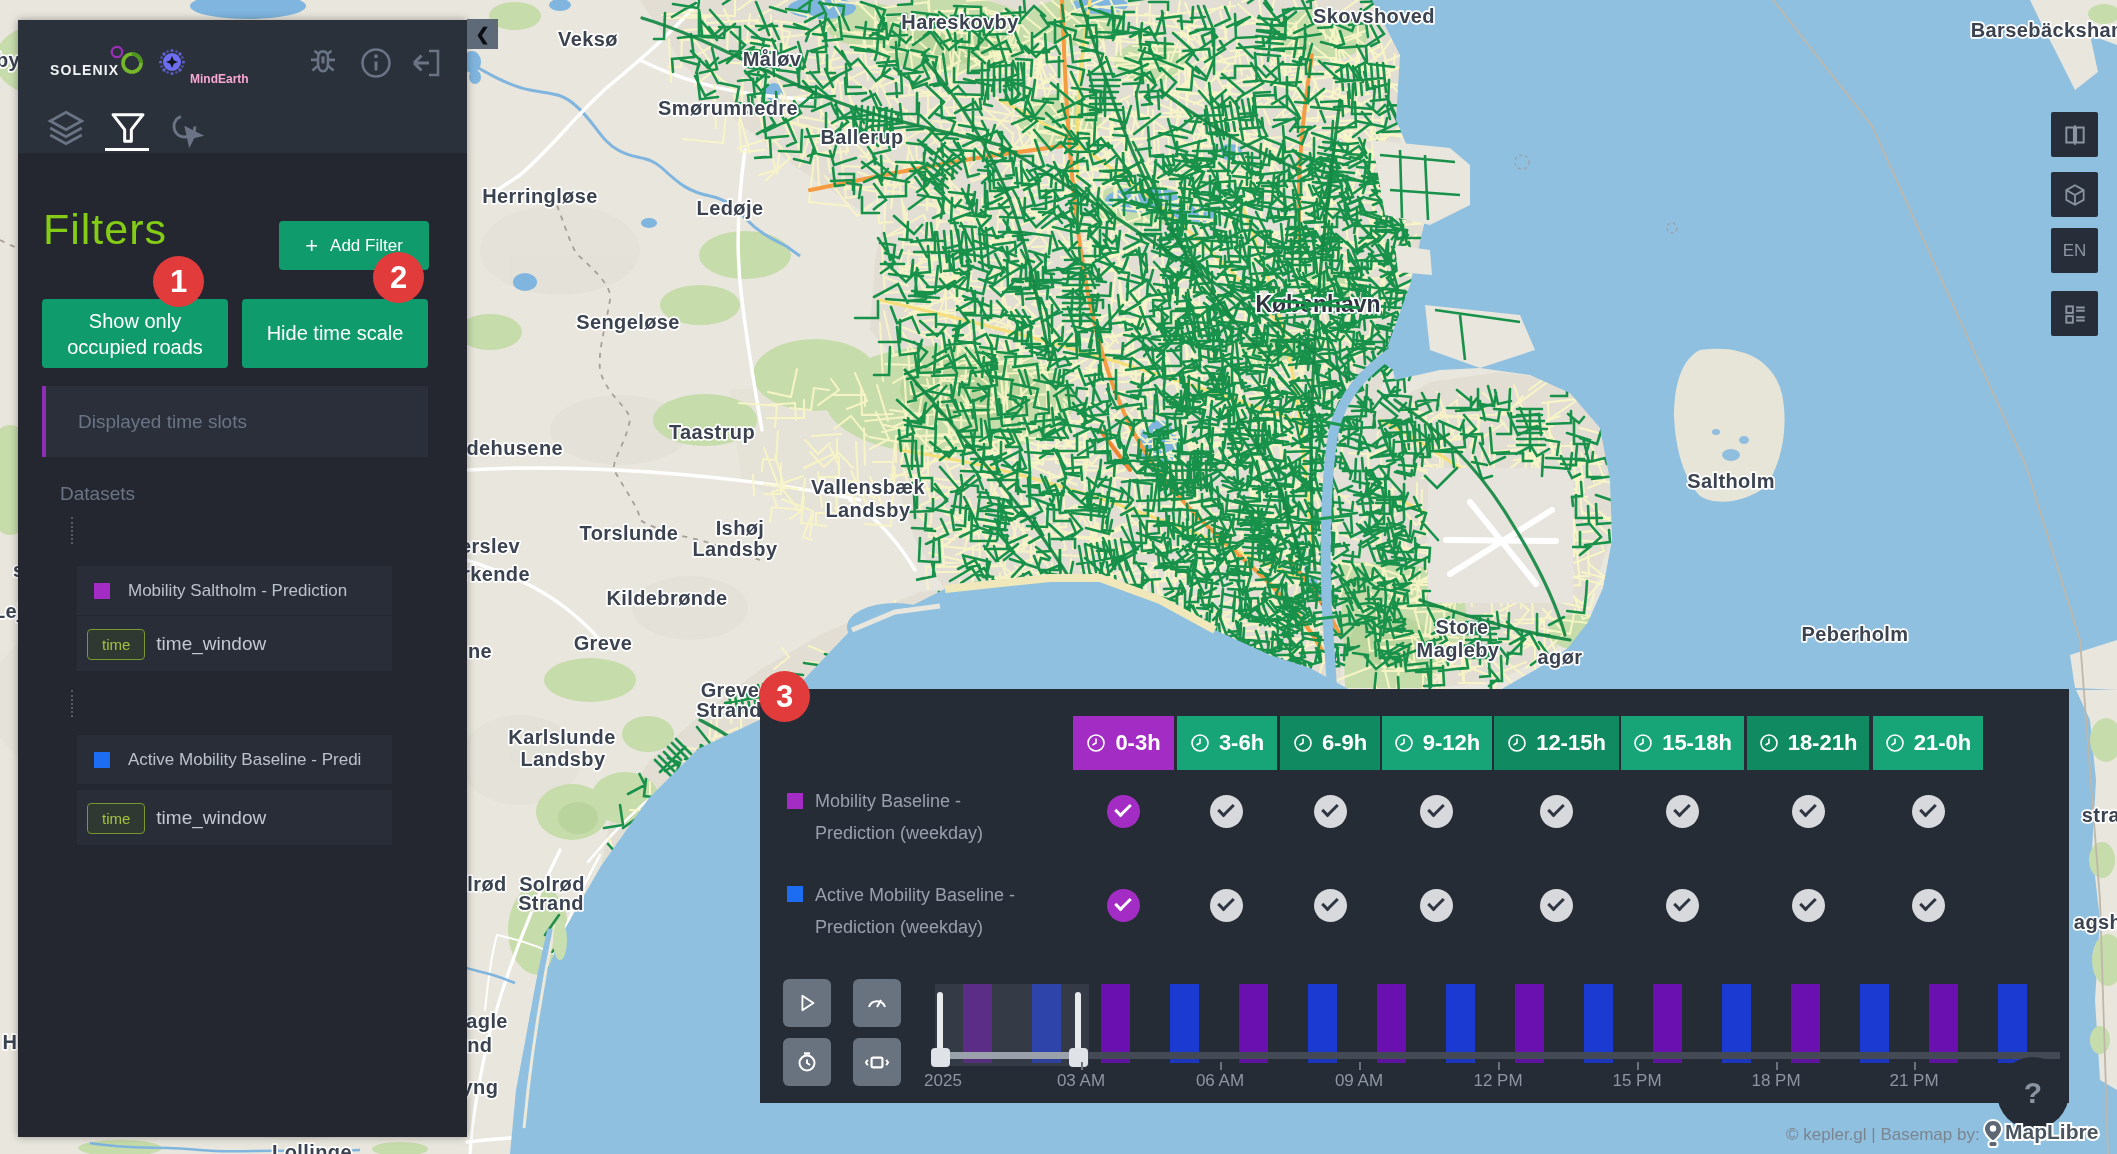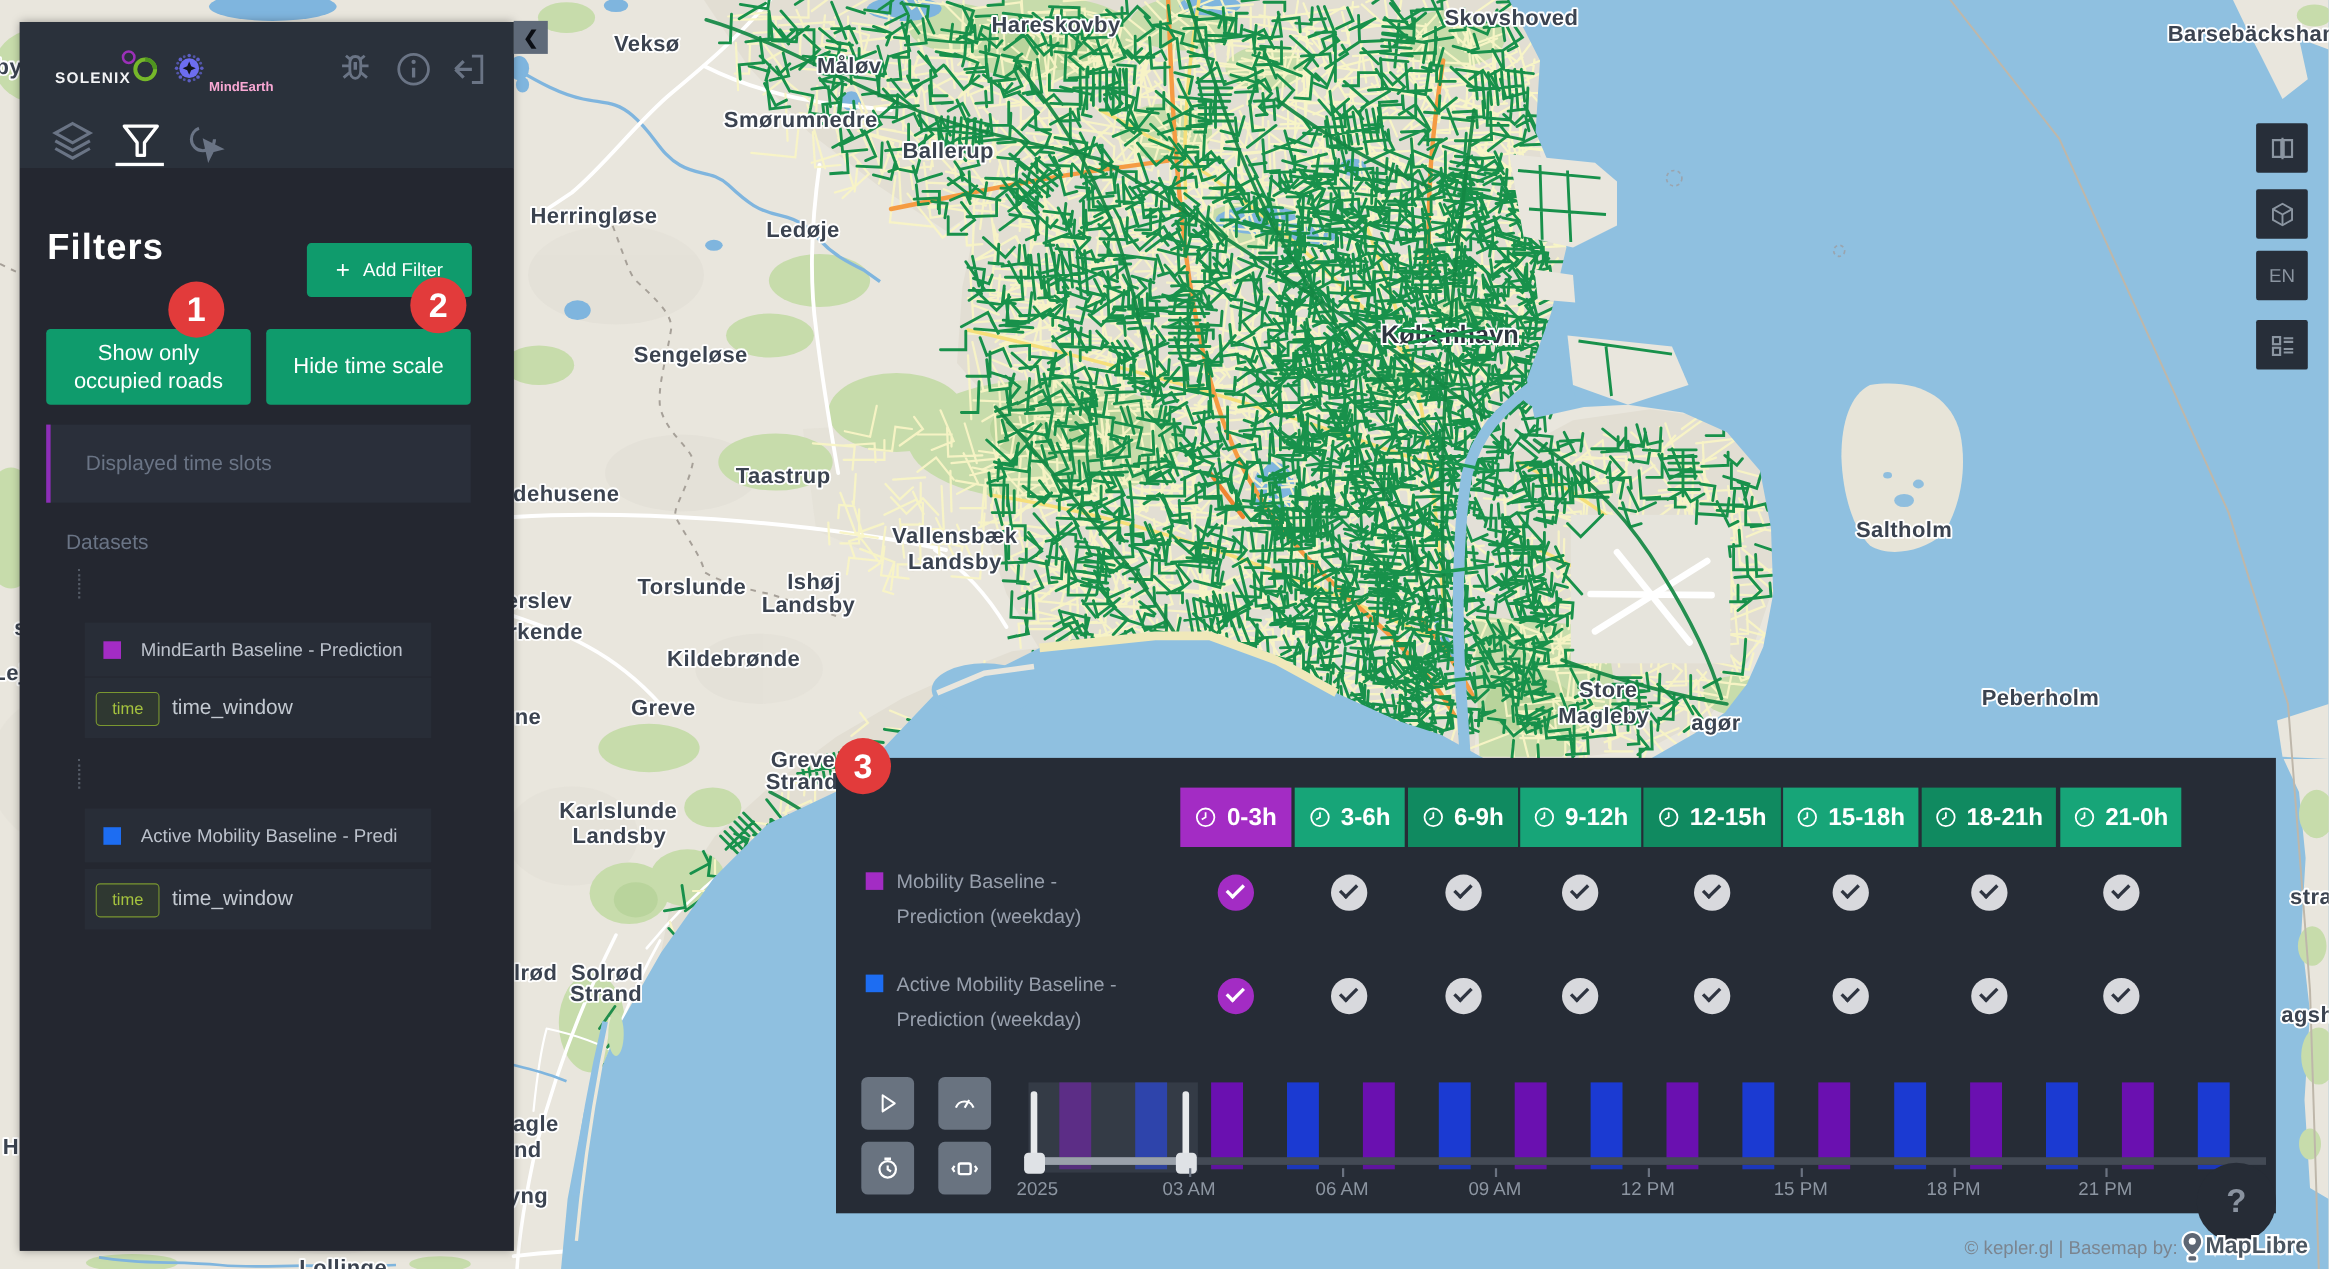--- a/index.html
+++ b/index.html
@@ -11,22 +11,22 @@
   
   #sidebar { position:absolute; left:18px; top:20px; width:449px; height:1117px;
     background:#242730; box-shadow:0 0 8px rgba(0,0,0,.35); }
   #sbheader { position:absolute; left:0; top:0; width:100%; height:133px; background:#2a313b; }
   .sx { position:absolute; left:32px; top:42px; color:#f2f3f5; font-size:14px; font-weight:700;
     letter-spacing:1.1px; }
   .me-name { position:absolute; left:172px; top:52px; color:#f9a8d4; font-size:12px; font-weight:700; }
   .hicon { position:absolute; top:25px; color:#6a7485; }
   .tabs { position:absolute; left:0; top:90px; height:43px; width:100%; }
   #sbbody { position:absolute; left:0; top:133px; width:100%; height:984px; background:#242730; }
-  .filters-title { position:absolute; left:25px; top:52px; color:#ffffff; font-size:33px;
-    font-weight:700; letter-spacing:1px; }
+  .filters-title { position:absolute; left:25px; top:52px; color:#84cc16; font-size:43px;
+    font-weight:400; letter-spacing:1px; }
   .btn-green { position:absolute; background:#0f9b6c; color:#fff; border-radius:4px;
     display:flex; align-items:center; justify-content:center; text-align:center; }
   #addfilter { left:261px; top:68px; width:150px; height:49px; font-size:17px; }
   #btn-occ { left:24px; top:146px; width:186px; height:69px; font-size:20px; line-height:26px; }
   #btn-hide { left:224px; top:146px; width:186px; height:69px; font-size:20px; }
   .badge { position:absolute; width:51px; height:51px; border-radius:50%; background:#e23b3b;
     color:#fff; font-size:31px; font-weight:700; display:flex; align-items:center;
     justify-content:center; z-index:30; }
   #badge1 { left:153px; top:256px; }
   #badge2 { left:373px; top:252px; }
@@ -437,21 +437,21 @@
     <div class="filters-title">Filters</div>
     <div class="btn-green" id="addfilter"><span style="font-size:22px;margin-right:12px;font-weight:400">+</span> Add Filter</div>
     <div class="btn-green" id="btn-hide">Hide time scale</div>
     <div class="btn-green" id="btn-occ">Show only<br>occupied roads</div>
     <div id="dts-box">Displayed time slots</div>
     <div class="datasets-label">Datasets</div>
     <div class="dotline" style="top:364px"></div>
     <div class="ds-card" style="top:413px">
       <div class="ds-title">
             <div class="ds-sq" style="background:#a32cc4"></div>
-        <div class="ds-name">MindEarth Baseline - Prediction</div>
+        <div class="ds-name">Mobility Saltholm - Prediction</div>
           </div>
     </div>
     <div class="ds-card" style="top:463px">
       <div class="ds-field">
             <span class="chip">time</span>
             <span class="fieldname">time_window</span>
           </div>
     </div>
     <div class="dotline" style="top:537px"></div>
     <div class="ds-card" style="top:582px">

